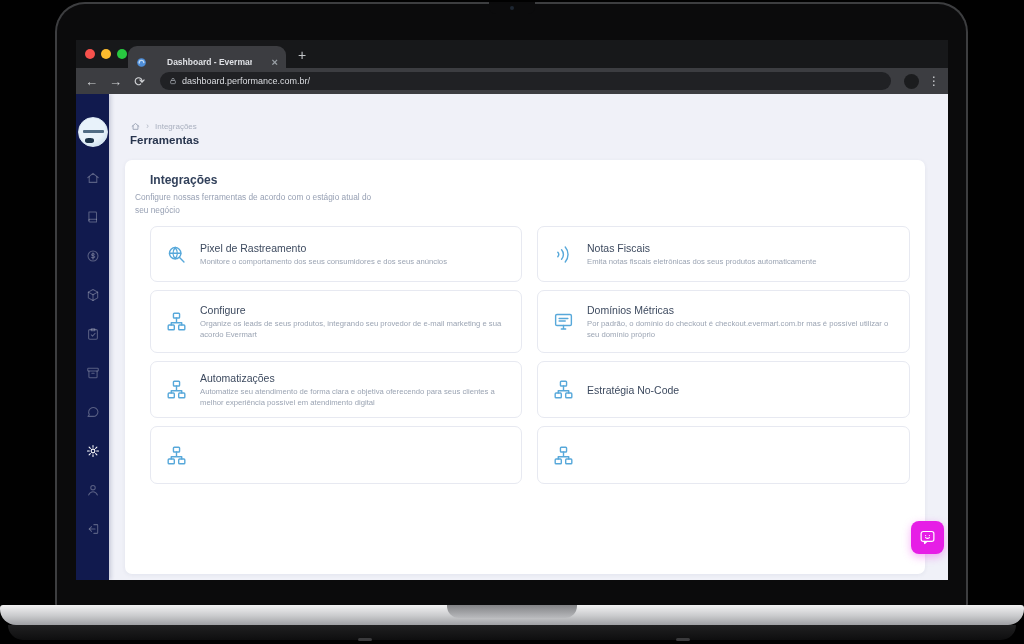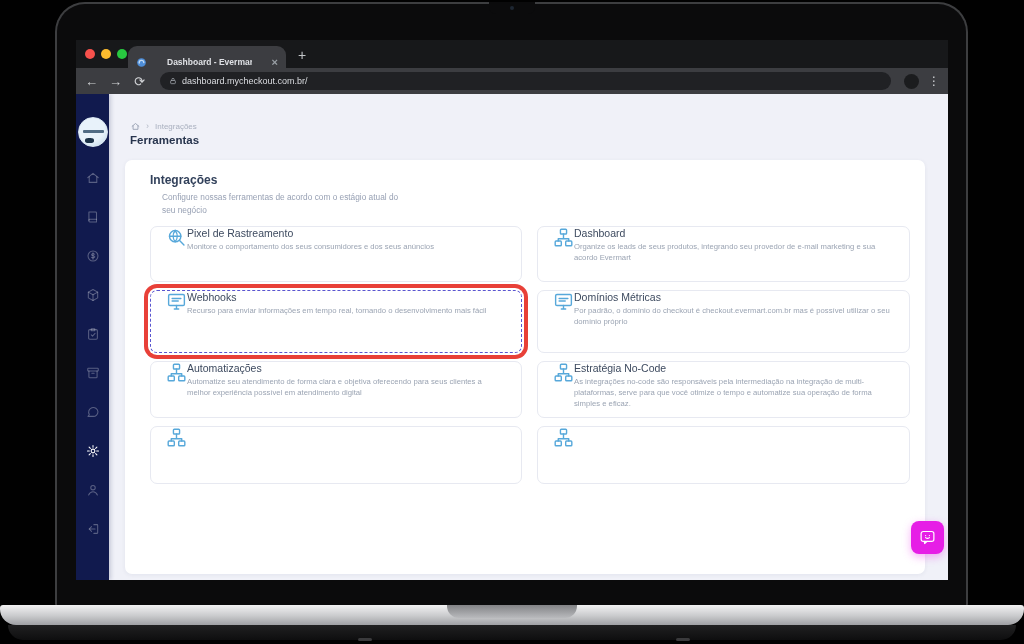--- a/index.html
+++ b/index.html
@@ -63,27 +63,27 @@
   .main { position:absolute; left:33px; top:0; right:0; bottom:0; }
   .breadcrumb { position:absolute; left:22px; top:28px; display:flex; align-items:center; gap:6px; }
   .bc-home { width:9px; height:9px; color:#97a0b2; }
   .bc-sep { font-size:9px; color:#b4bac7; line-height:1; }
   .bc-item { font-size:8px; color:#a9b0bf; }
   .page-title { position:absolute; left:21px; top:40px; font-size:11.5px; font-weight:bold; color:#27344d; }
 
   .panel { position:absolute; left:16px; top:66px; width:800px; height:414px; background:#ffffff;
            border-radius:7px; box-shadow:0 1px 4px rgba(40,50,100,.07); }
   .panel-heading { position:absolute; left:25px; top:13px; font-size:12px; font-weight:bold; color:#32415b; }
-  .panel-sub { position:absolute; left:37px; top:31px; font-size:8.3px; color:#98a1b4; line-height:13px; }
+  .panel-sub { position:absolute; left:10px; top:31px; font-size:8.3px; color:#98a1b4; line-height:13px; }
 
   .cards { position:absolute; left:25px; top:66px; display:grid;
            grid-template-columns:372px 373px; column-gap:15px;
            grid-template-rows:56px 63px 57px 58px 57px; row-gap:8px; }
   .card { background:#fff; border:1px solid #e7e9f1; border-radius:7px; display:flex;
-          padding:0 15px; }
+          align-items:center; gap:13px; padding:0 15px; }
   .card-icon { width:21px; height:21px; color:#57a8da; flex:none; }
   .card-text { display:flex; flex-direction:column; gap:2px; min-width:0; }
   .card-title { font-size:10.5px; color:#3d4a5f; }
   .card-desc { font-size:7.7px; color:#9ba4b3; line-height:11px; }
   .card.highlighted { border:1px dashed #5a55d0;
                       box-shadow:0 0 0 2px #ffffff, 0 0 0 6px #e84038; }
 
   .fab { position:absolute; left:802px; top:427px; width:33px; height:33px; border-radius:8px;
          display:flex; align-items:center; justify-content:center;
          box-shadow:0 3px 8px rgba(230,30,230,.35); color:#fff; z-index:3; }
@@ -124,21 +124,21 @@
       <span class="navbtn">←</span>
       <span class="navbtn">→</span>
       <span class="navbtn">⟳</span>
       <div class="urlbar">
         <span class="lock-ic">
             <svg viewBox="0 0 24 24" fill="none" stroke="currentColor" stroke-width="2.4" stroke-linecap="round" stroke-linejoin="round" style="width:100%;height:100%;display:block">
               <rect x="5" y="10.5" width="14" height="9.5" rx="2"></rect>
               <path d="M8.5 10.5V7.5a3.5 3.5 0 0 1 7 0v3"></path>
             </svg>
           </span>
-        <span class="url-text">dashboard.mycheckout.com.br/</span>
+        <span class="url-text">dashboard.performance.com.br/</span>
       </div>
       <span class="profile-dot"></span>
       <span class="kebab">⋮</span>
     </div>
 
     <div class="page">
 
       <div class="sidebar">
         <div class="side-avatar">
             <i></i>
@@ -262,53 +262,51 @@
                   </svg>
                 </span>
                 <span class="card-text">
                   <span class="card-title">Pixel de Rastreamento</span>
                   <span class="card-desc">Monitore o comportamento dos seus consumidores e dos seus anúncios</span>
                 </span>
               </div>
               <div class="card">
                 <span class="card-icon">
                   <svg viewBox="0 0 24 24" fill="none" stroke="currentColor" stroke-width="1.6" stroke-linecap="round" stroke-linejoin="round" style="width:100%;height:100%;display:block">
-                    <rect x="8.5" y="2.5" width="7" height="5.5" rx="1"></rect>
-                    <rect x="2.5" y="16" width="7" height="5.5" rx="1"></rect>
-                    <rect x="14.5" y="16" width="7" height="5.5" rx="1"></rect>
-                    <path d="M12 8v3.5M6 16v-2.5h12V16M12 11.5v2"></path>
-                  </svg>
-                </span>
-                <span class="card-text">
-                  <span class="card-title">Dashboard</span>
+                    <path d="M5.5 9.5a3.8 3.8 0 0 1 0 5M9.8 6.5a8.3 8.3 0 0 1 0 11M14 3.5a13 13 0 0 1 0 17"></path>
+                  </svg>
+                </span>
+                <span class="card-text">
+                  <span class="card-title">Notas Fiscais</span>
+                  <span class="card-desc">Emita notas fiscais eletrônicas dos seus produtos automaticamente</span>
+                </span>
+              </div>
+              <div class="card">
+                <span class="card-icon">
+                  <svg viewBox="0 0 24 24" fill="none" stroke="currentColor" stroke-width="1.6" stroke-linecap="round" stroke-linejoin="round" style="width:100%;height:100%;display:block">
+                    <rect x="8.5" y="2.5" width="7" height="5.5" rx="1"></rect>
+                    <rect x="2.5" y="16" width="7" height="5.5" rx="1"></rect>
+                    <rect x="14.5" y="16" width="7" height="5.5" rx="1"></rect>
+                    <path d="M12 8v3.5M6 16v-2.5h12V16M12 11.5v2"></path>
+                  </svg>
+                </span>
+                <span class="card-text">
+                  <span class="card-title">Configure</span>
                   <span class="card-desc">Organize os leads de seus produtos, integrando seu provedor de e-mail marketing e sua acordo Evermart</span>
                 </span>
               </div>
-              <div class="card highlighted">
+              <div class="card">
                 <span class="card-icon">
                   <svg viewBox="0 0 24 24" fill="none" stroke="currentColor" stroke-width="1.6" stroke-linecap="round" stroke-linejoin="round" style="width:100%;height:100%;display:block">
                     <rect x="3" y="4" width="18" height="12.5" rx="1.5"></rect>
                     <path d="M9.5 20.5h5M12 16.5v4"></path>
                     <path d="M7 8.5h10M7 11.5h7"></path>
                   </svg>
                 </span>
                 <span class="card-text">
-                  <span class="card-title">Webhooks</span>
-                  <span class="card-desc">Recurso para enviar informações em tempo real, tornando o desenvolvimento mais fácil</span>
-                </span>
-              </div>
-              <div class="card">
-                <span class="card-icon">
-                  <svg viewBox="0 0 24 24" fill="none" stroke="currentColor" stroke-width="1.6" stroke-linecap="round" stroke-linejoin="round" style="width:100%;height:100%;display:block">
-                    <rect x="3" y="4" width="18" height="12.5" rx="1.5"></rect>
-                    <path d="M9.5 20.5h5M12 16.5v4"></path>
-                    <path d="M7 8.5h10M7 11.5h7"></path>
-                  </svg>
-                </span>
-                <span class="card-text">
                   <span class="card-title">Domínios Métricas</span>
                   <span class="card-desc">Por padrão, o domínio do checkout é checkout.evermart.com.br mas é possível utilizar o seu domínio próprio</span>
                 </span>
               </div>
               <div class="card">
                 <span class="card-icon">
                   <svg viewBox="0 0 24 24" fill="none" stroke="currentColor" stroke-width="1.6" stroke-linecap="round" stroke-linejoin="round" style="width:100%;height:100%;display:block">
                     <rect x="8.5" y="2.5" width="7" height="5.5" rx="1"></rect>
                     <rect x="2.5" y="16" width="7" height="5.5" rx="1"></rect>
                     <rect x="14.5" y="16" width="7" height="5.5" rx="1"></rect>
@@ -324,21 +322,20 @@
                 <span class="card-icon">
                   <svg viewBox="0 0 24 24" fill="none" stroke="currentColor" stroke-width="1.6" stroke-linecap="round" stroke-linejoin="round" style="width:100%;height:100%;display:block">
                     <rect x="8.5" y="2.5" width="7" height="5.5" rx="1"></rect>
                     <rect x="2.5" y="16" width="7" height="5.5" rx="1"></rect>
                     <rect x="14.5" y="16" width="7" height="5.5" rx="1"></rect>
                     <path d="M12 8v3.5M6 16v-2.5h12V16M12 11.5v2"></path>
                   </svg>
                 </span>
                 <span class="card-text">
                   <span class="card-title">Estratégia No-Code</span>
-                  <span class="card-desc">As integrações no-code são responsáveis pela intermediação na integração de multi-plataformas, serve para que você otimize o tempo e automatize sua operação de forma simples e eficaz.</span>
                 </span>
               </div>
               <div class="card">
                 <span class="card-icon">
                   <svg viewBox="0 0 24 24" fill="none" stroke="currentColor" stroke-width="1.6" stroke-linecap="round" stroke-linejoin="round" style="width:100%;height:100%;display:block">
                     <rect x="8.5" y="2.5" width="7" height="5.5" rx="1"></rect>
                     <rect x="2.5" y="16" width="7" height="5.5" rx="1"></rect>
                     <rect x="14.5" y="16" width="7" height="5.5" rx="1"></rect>
                     <path d="M12 8v3.5M6 16v-2.5h12V16M12 11.5v2"></path>
                   </svg>

